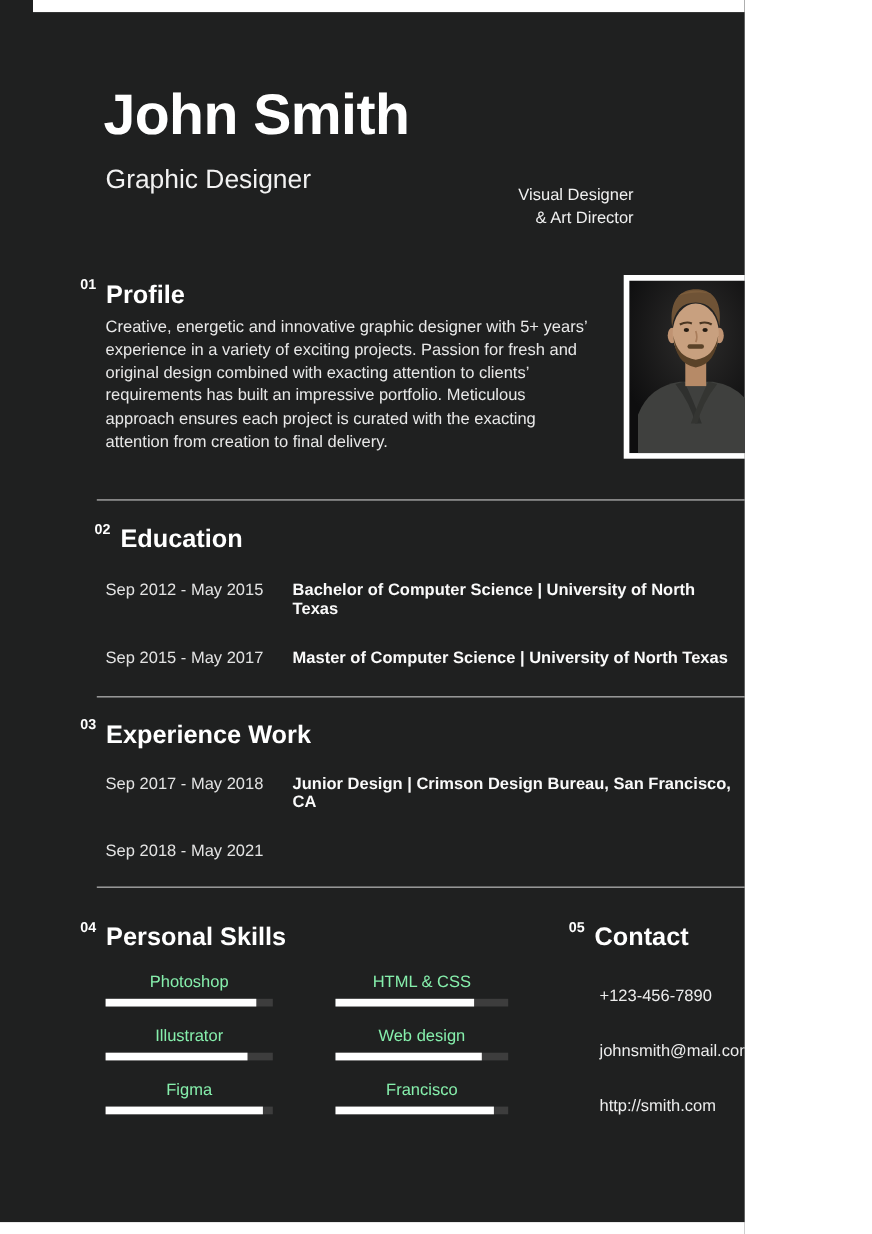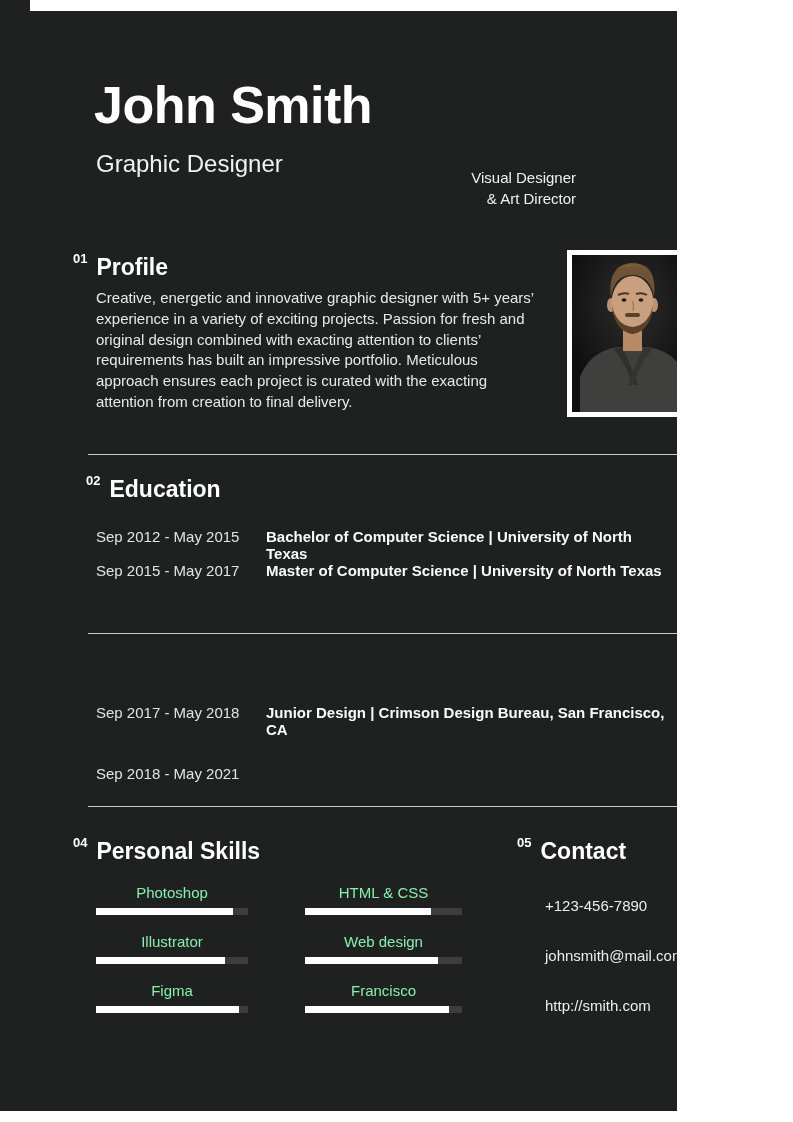--- a/index.html
+++ b/index.html
@@ -47,21 +47,21 @@
   .photo-frame{
     position:absolute;left:567px;top:250px;width:131px;height:167px;
     background:var(--photo-frame,#ffffff);padding:5px;box-sizing:border-box;
   }
   .photo-frame svg{display:block;width:100%;height:100%;}
 
   .divider{position:absolute;left:88px;width:653px;height:1px;background:var(--divider,#c9c9c9);}
   .div-1{top:454px;} .div-2{top:633px;} .div-3{top:806px;}
 
   .rows{position:absolute;left:96px;display:flex;flex-direction:column;}
-  .rows-education{top:528px;}
+  .rows-education{top:528px;gap:28px;}
   .rows-experience{top:704px;gap:27px;}
   .row{display:grid;grid-template-columns:170px 1fr;align-items:baseline;}
   .row .period{font-size:15px;font-weight:400;color:var(--muted,#e3e3e3);}
   .row .detail{font-size:15px;font-weight:700;color:#fafafa;}
 
   .skills-grid{
     position:absolute;left:96px;top:884px;
     display:grid;grid-template-columns:152px 157px;grid-template-rows:repeat(3,auto);
     grid-auto-flow:column;column-gap:57px;row-gap:18px;
   }
@@ -142,20 +142,24 @@
       <span class="detail">Bachelor of Computer Science | University of North Texas</span>
     </div>
     <div class="row">
       <span class="period">Sep 2015 - May 2017</span>
       <span class="detail">Master of Computer Science | University of North Texas</span>
     </div>
   </div>
 
   <div class="divider div-2"></div>
 
+  <div class="sec-head head-experience">
+    <span class="sec-num">03</span>
+    <span class="sec-title">Experience Work</span>
+  </div>
   <div class="rows rows-experience">
     <div class="row">
       <span class="period">Sep 2017 - May 2018</span>
       <span class="detail">Junior Design | Crimson Design Bureau, San Francisco, CA</span>
     </div>
     <div class="row">
       <span class="period">Sep 2018 - May 2021</span>
     </div>
   </div>
 

